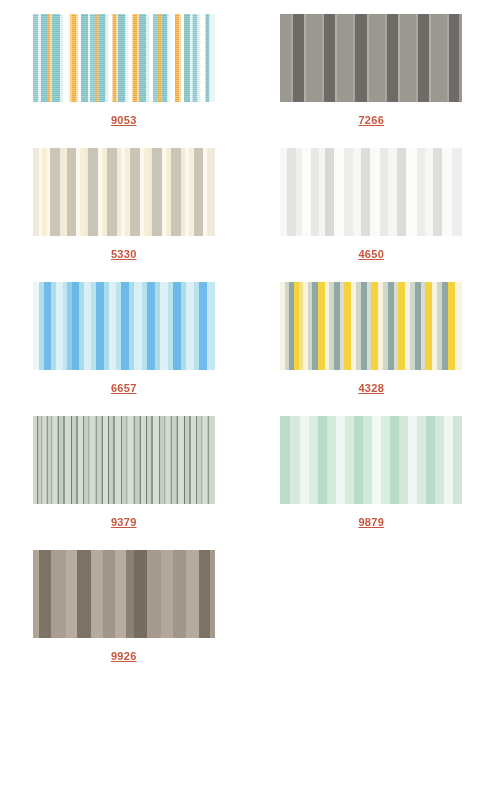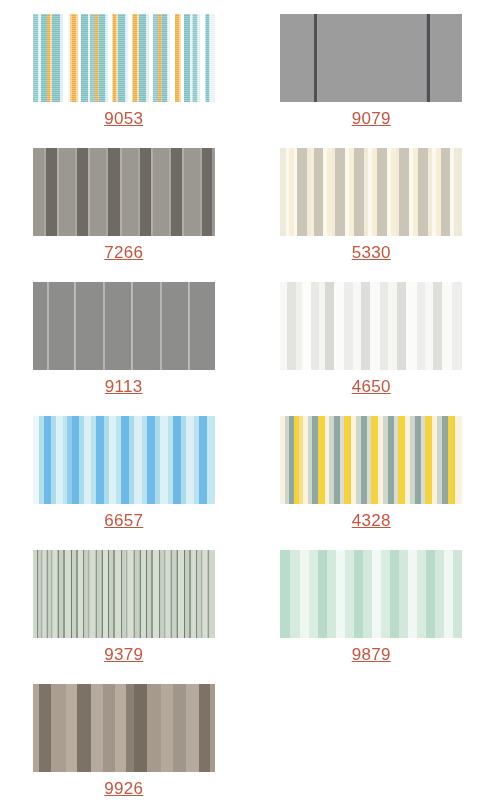--- a/index.html
+++ b/index.html
@@ -29,25 +29,26 @@
     display:block;
     border:0;
   }
   .swatch svg{display:block;width:182px;height:88px;}
   .label-wrap{
     margin-top:10px;
     text-align:center;
     line-height:14px;
   }
   .code-link{
-    font-size:17px;
+    font-size:11px;
     color:#c8553d;
     text-decoration:underline;
     letter-spacing:0.3px;
     cursor:pointer;
+    font-weight:bold;
   }
 </style>
 </head>
 <body>
 
 <div class="gallery">
     <div class="cell">
       <div class="swatch" title="teal, orange and white vertical stripes with fine horizontal weave texture">
         <svg viewBox="0 0 182 88" preserveAspectRatio="none">
           <rect x="0" y="0" width="5.5" height="88" fill="#8cc6c9"></rect>
@@ -137,32 +138,20 @@
           <rect x="0" y="78" width="182" height="1" fill="#ffffff" opacity="0.30"></rect>
           <rect x="0" y="80" width="182" height="1" fill="#ffffff" opacity="0.30"></rect>
           <rect x="0" y="82" width="182" height="1" fill="#ffffff" opacity="0.30"></rect>
           <rect x="0" y="84" width="182" height="1" fill="#ffffff" opacity="0.30"></rect>
           <rect x="0" y="86" width="182" height="1" fill="#ffffff" opacity="0.30"></rect>
         </svg>
       </div>
       <div class="label-wrap"><a class="code-link" href="#">9053</a></div>
     </div>
     <div class="cell">
-      <div class="swatch" title="solid medium grey with two narrow dark grey vertical stripes">
-        <svg viewBox="0 0 182 88" preserveAspectRatio="none">
-          <rect x="0" y="0" width="34" height="88" fill="#9c9c9c"></rect>
-          <rect x="34" y="0" width="3.5" height="88" fill="#4f4f54"></rect>
-          <rect x="37.5" y="0" width="109" height="88" fill="#9c9c9c"></rect>
-          <rect x="146.5" y="0" width="3.5" height="88" fill="#4f4f54"></rect>
-          <rect x="150" y="0" width="32" height="88" fill="#9c9c9c"></rect>
-        </svg>
-      </div>
-      <div class="label-wrap"><a class="code-link" href="#">9079</a></div>
-    </div>
-    <div class="cell">
       <div class="swatch" title="alternating mid grey and dark warm grey broad vertical stripes">
         <svg viewBox="0 0 182 88" preserveAspectRatio="none">
           <rect x="0" y="0" width="11" height="88" fill="#9b9791"></rect>
           <rect x="11" y="0" width="2" height="88" fill="#aaa6a0"></rect>
           <rect x="13" y="0" width="11" height="88" fill="#6f6a65"></rect>
           <rect x="24" y="0" width="2" height="88" fill="#b2aea8"></rect>
           <rect x="26" y="0" width="16" height="88" fill="#9b9791"></rect>
           <rect x="42" y="0" width="2" height="88" fill="#aaa6a0"></rect>
           <rect x="44" y="0" width="11" height="88" fill="#6f6a65"></rect>
           <rect x="55" y="0" width="2" height="88" fill="#b2aea8"></rect>
@@ -217,40 +206,20 @@
           <rect x="138" y="0" width="10" height="88" fill="#c9c5b7"></rect>
           <rect x="148" y="0" width="4" height="88" fill="#efeada"></rect>
           <rect x="152" y="0" width="4" height="88" fill="#fbf8ee"></rect>
           <rect x="156" y="0" width="5" height="88" fill="#f6efd5"></rect>
           <rect x="161" y="0" width="9" height="88" fill="#c9c5b7"></rect>
           <rect x="170" y="0" width="4" height="88" fill="#fbf8ee"></rect>
           <rect x="174" y="0" width="8" height="88" fill="#efeada"></rect>
         </svg>
       </div>
       <div class="label-wrap"><a class="code-link" href="#">5330</a></div>
-    </div>
-    <div class="cell">
-      <div class="swatch" title="solid medium grey with thin lighter grey pinstripes">
-        <svg viewBox="0 0 182 88" preserveAspectRatio="none">
-          <rect x="0" y="0" width="14" height="88" fill="#8d8d8b"></rect>
-          <rect x="14" y="0" width="1.5" height="88" fill="#b6b6b3"></rect>
-          <rect x="15.5" y="0" width="26" height="88" fill="#8d8d8b"></rect>
-          <rect x="41.5" y="0" width="1.5" height="88" fill="#b6b6b3"></rect>
-          <rect x="43" y="0" width="27" height="88" fill="#8d8d8b"></rect>
-          <rect x="70" y="0" width="1.5" height="88" fill="#b6b6b3"></rect>
-          <rect x="71.5" y="0" width="27" height="88" fill="#8d8d8b"></rect>
-          <rect x="98.5" y="0" width="1.5" height="88" fill="#b6b6b3"></rect>
-          <rect x="100" y="0" width="27" height="88" fill="#8d8d8b"></rect>
-          <rect x="127" y="0" width="1.5" height="88" fill="#b6b6b3"></rect>
-          <rect x="128.5" y="0" width="27" height="88" fill="#8d8d8b"></rect>
-          <rect x="155.5" y="0" width="1.5" height="88" fill="#b6b6b3"></rect>
-          <rect x="157" y="0" width="25" height="88" fill="#8d8d8b"></rect>
-        </svg>
-      </div>
-      <div class="label-wrap"><a class="code-link" href="#">9113</a></div>
     </div>
     <div class="cell">
       <div class="swatch" title="very pale grey and white soft vertical stripes">
         <svg viewBox="0 0 182 88" preserveAspectRatio="none">
           <rect x="0" y="0" width="7" height="88" fill="#f7f7f5"></rect>
           <rect x="7" y="0" width="9" height="88" fill="#e3e3e0"></rect>
           <rect x="16" y="0" width="6" height="88" fill="#f0f0ee"></rect>
           <rect x="22" y="0" width="9" height="88" fill="#fcfcfb"></rect>
           <rect x="31" y="0" width="8" height="88" fill="#e8e8e5"></rect>
           <rect x="39" y="0" width="6" height="88" fill="#f4f4f2"></rect>

